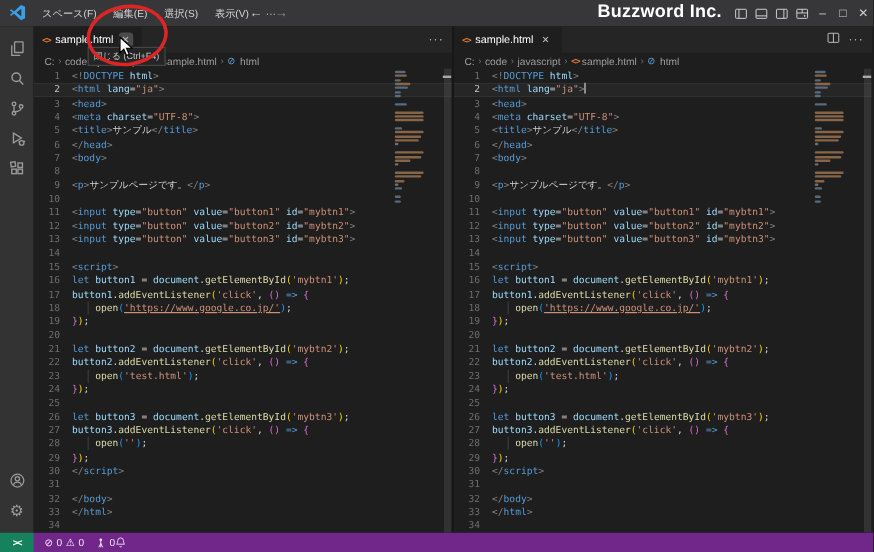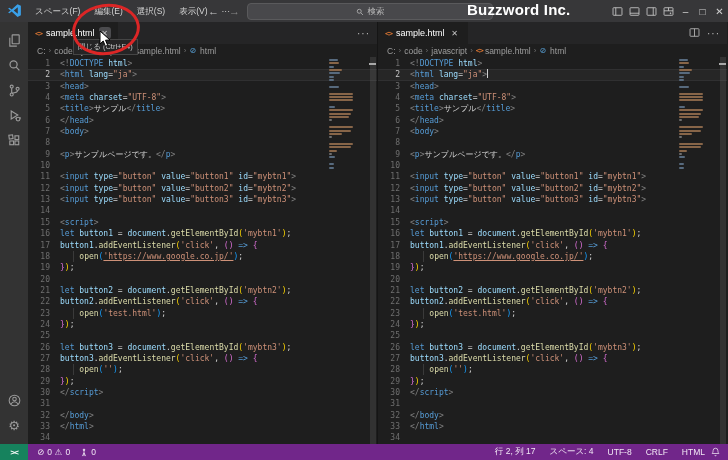--- a/index.html
+++ b/index.html
@@ -7,21 +7,21 @@
        font-family:"Liberation Sans","DejaVu Sans",sans-serif;-webkit-font-smoothing:antialiased;}
   
   .titlebar{position:absolute;left:0;top:0;width:728px;height:22px;background:#373739;color:#cccccc;}
   .vslogo{position:absolute;left:7px;top:3px;width:15px;height:15px;}
   .menus{position:absolute;left:28px;top:0;height:22px;display:flex;align-items:center;}
   .menu-item{font-size:8.5px;padding:0 7px;height:22px;line-height:22px;color:#d6d6d6;cursor:default;}
   .navarrows{position:absolute;left:208px;top:0;height:22px;display:flex;align-items:center;gap:10px;font-size:11px;}
   .nav-fwd{color:#8a8a8a;}
   .searchbox{position:absolute;left:247px;top:3px;width:244px;height:15px;background:#48484b;border:1px solid #5a5a5c;
              border-radius:4px;display:flex;align-items:center;justify-content:center;gap:4px;color:#b8b8b8;font-size:8.5px;}
-  .brand{position:absolute;left:467px;top:1px;font-size:15px;font-weight:bold;color:#ffffff;letter-spacing:0.2px;}
+  .brand{position:absolute;left:498px;top:1px;font-size:15px;font-weight:bold;color:#ffffff;letter-spacing:0.2px;}
   .winctrl{position:absolute;right:0;top:0;height:22px;display:flex;align-items:center;}
   .wc{width:17px;height:22px;display:flex;align-items:center;justify-content:center;color:#cfcfcf;font-size:10px;}
   .wc svg{display:block;}
   
   .main{position:absolute;left:0;top:22px;width:728px;height:422px;display:flex;}
   .activitybar{width:28px;height:422px;background:#333333;display:flex;flex-direction:column;align-items:center;flex:none;}
   .ab-item{width:28px;height:25px;display:flex;align-items:center;justify-content:center;color:#9b9b9b;}
   .ab-item svg{display:block;}
   .ab-spacer{flex:1;}
   .gear-glyph{font-size:13px;line-height:13px;color:#9b9b9b;}
@@ -84,27 +84,20 @@
         <span class="menu-item">スペース(F)</span>
         <span class="menu-item">編集(E)</span>
         <span class="menu-item">選択(S)</span>
         <span class="menu-item">表示(V)</span>
         <span class="menu-item">···</span>
       </div>
     <div class="navarrows">
       <span class="nav-back">←</span>
       <span class="nav-fwd">→</span>
     </div>
-    <div class="searchbox">
-      <svg width="8" height="8" viewBox="0 0 16 16">
-        <circle cx="6.5" cy="6.5" r="4" fill="none" stroke="#b8b8b8" stroke-width="1.6"></circle>
-        <line x1="9.6" y1="9.6" x2="14" y2="14" stroke="#b8b8b8" stroke-width="1.6"></line>
-      </svg>
-      <span>検索</span>
-    </div>
     <div class="brand">Buzzword Inc.</div>
     <div class="winctrl">
       <span class="wc">
         <svg width="11" height="11" viewBox="0 0 16 16" fill="none" stroke="#cfcfcf" stroke-width="1.2">
             <rect x="1.5" y="2.5" width="13" height="11" rx="1"></rect>
             <line x1="5.5" y1="2.5" x2="5.5" y2="13.5"></line>
           </svg>
         </span>
       <span class="wc">
         <svg width="11" height="11" viewBox="0 0 16 16" fill="none" stroke="#cfcfcf" stroke-width="1.2">
@@ -399,27 +392,20 @@
       </span>
       <span class="sb-group">
         <svg width="8" height="9" viewBox="0 0 10 11" fill="none" stroke="#f2e8f5" stroke-width="1">
             <line x1="5" y1="3" x2="5" y2="10"></line>
             <path d="M3 10 5 6l2 4"></path>
             <circle cx="5" cy="2.2" r="1" fill="#f2e8f5"></circle>
           </svg>
         <span>0</span>
       </span>
     </div>
-    <div class="sb-right">
-        <span class="sb-item">行 2, 列 17</span>
-        <span class="sb-item">スペース: 4</span>
-        <span class="sb-item">UTF-8</span>
-        <span class="sb-item">CRLF</span>
-        <span class="sb-item">HTML</span>
-      </div>
     <span class="sb-bell">
       <svg width="9" height="10" viewBox="0 0 12 13" fill="none" stroke="#f2e8f5" stroke-width="1">
           <path d="M6 1.5a3.2 3.2 0 0 1 3.2 3.2c0 2.6 1 3.3 1.3 3.8H1.5c.3-.5 1.3-1.2 1.3-3.8A3.2 3.2 0 0 1 6 1.5z"></path>
           <path d="M5 10.5a1 1 0 0 0 2 0"></path>
         </svg>
     </span>
   </div>
 
   <div class="anno-ellipse"></div>
   <div class="tooltip">閉じる (Ctrl+F4)</div>

